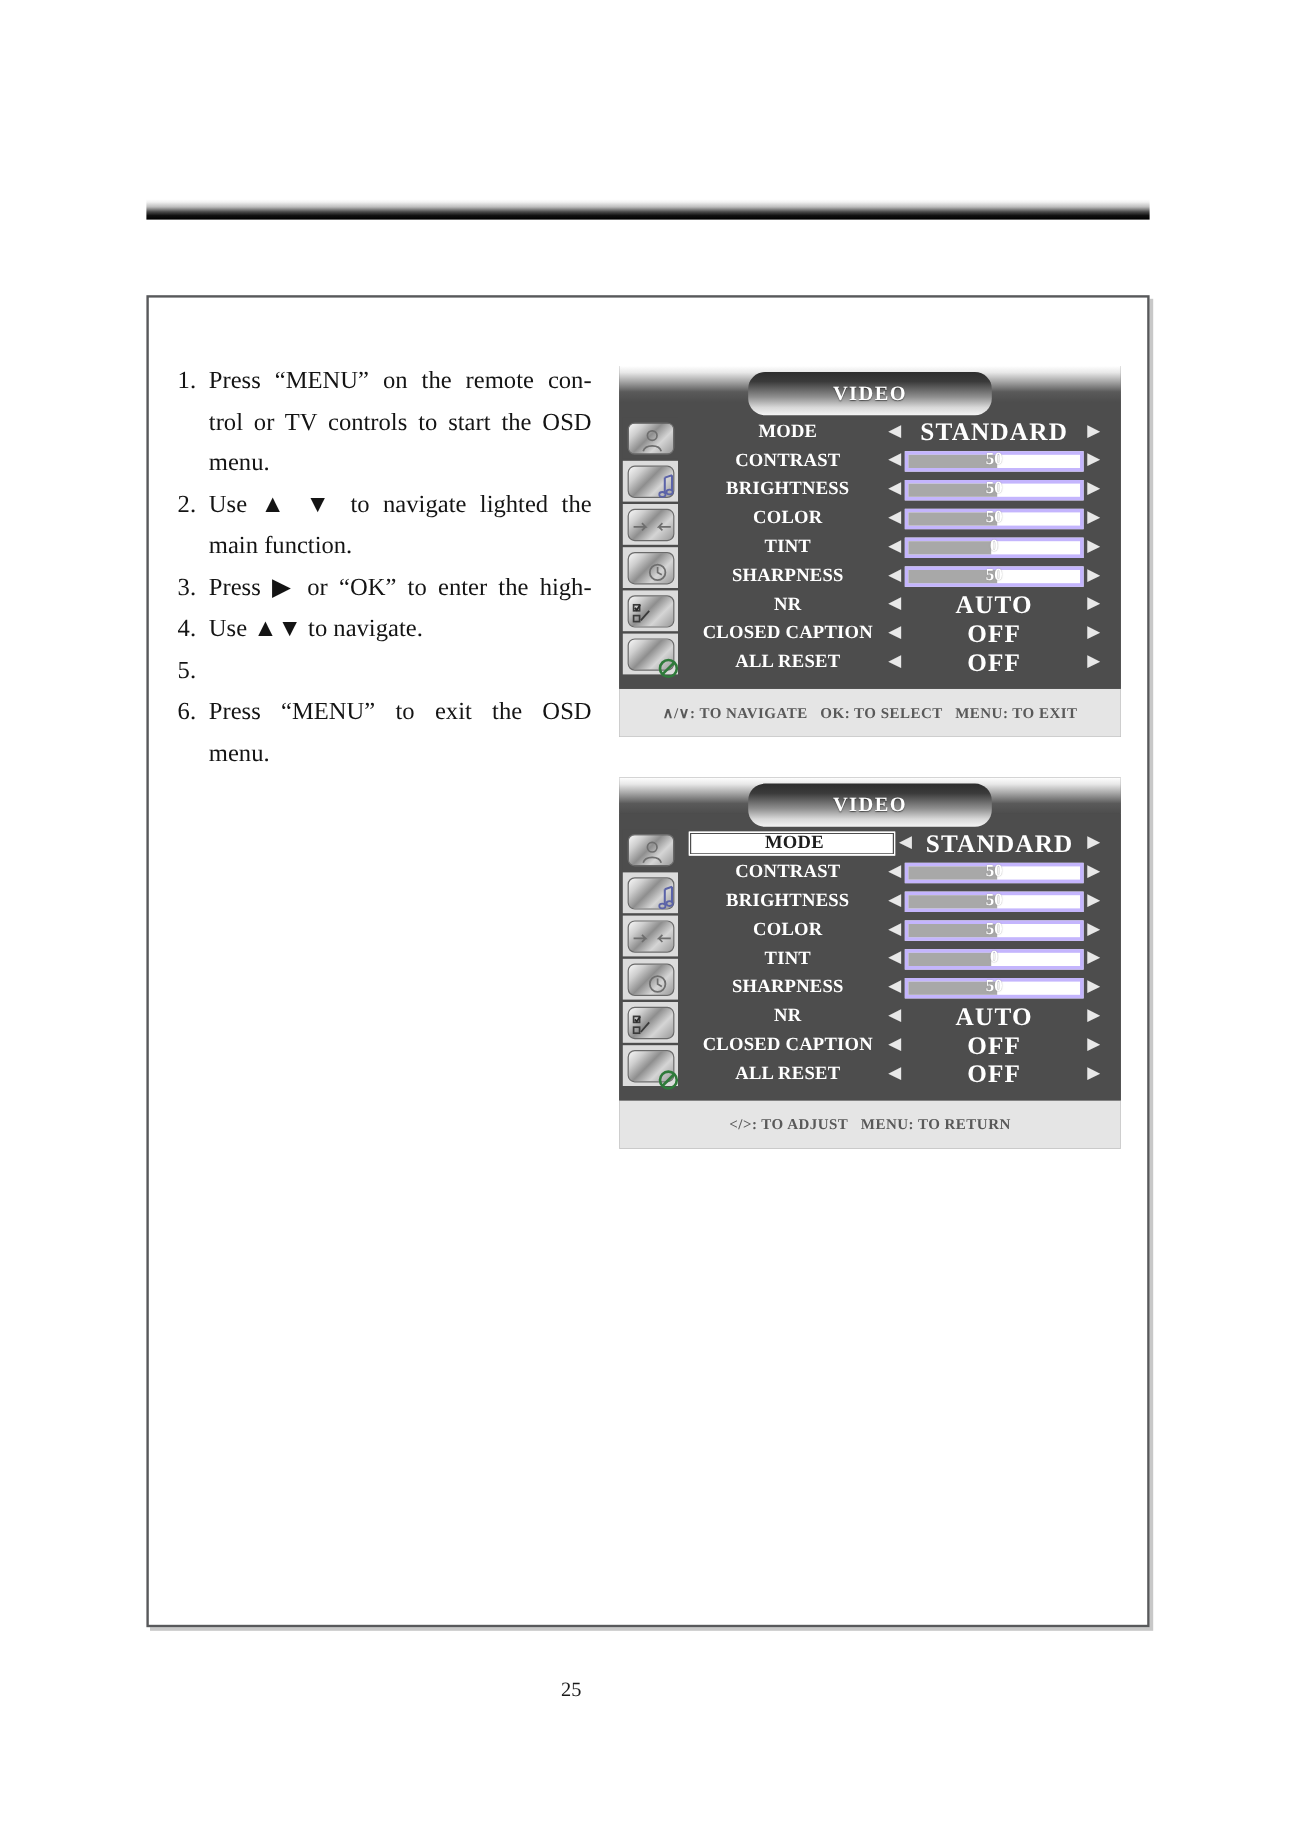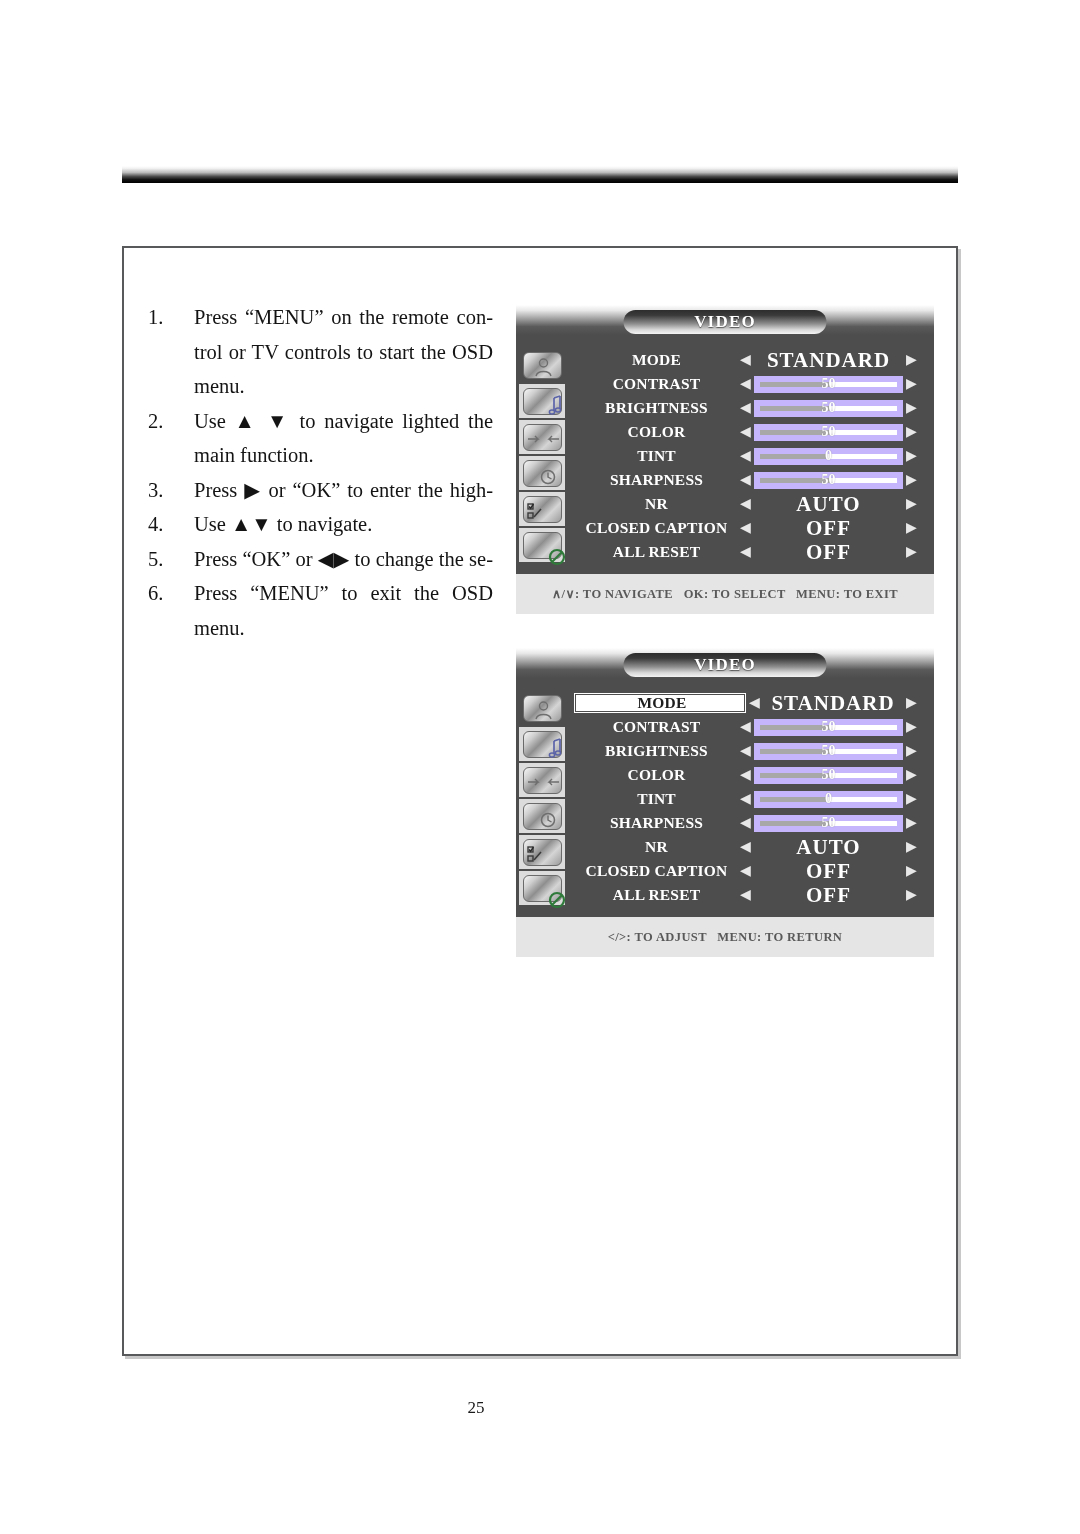--- a/index.html
+++ b/index.html
@@ -77,21 +77,20 @@
     color: #141414;
     margin-bottom: 0;
   }
   .step .num {
     width: 26px;
     flex: 0 0 26px;
     text-align: left;
   }
   .step .body {
     flex: 1 1 auto;
-    margin-left: 20px;
   }
   .step .body p {
     margin: 0;
   }
   .justify {
     text-align: justify;
     text-align-last: justify;
   }
   .nojust {
     text-align: left;
@@ -113,21 +112,21 @@
     background: linear-gradient(to bottom,
         #ffffff 0%, #e8e8e8 18%, #9a9a9a 48%,
         #5a5a5a 72%, #4d4d4d 100%);
   }
   .osd-pill {
     position: absolute;
     left: 50%;
     transform: translateX(-50%);
     top: 5px;
     width: 203px;
-    height: 24px;
+    height: 36px;
     border-radius: 14px;
     background: linear-gradient(to bottom,
         #2d2d2d 0%, #3a3a3a 22%, #8f8f8f 58%,
         #d8d8d8 82%, #f4f4f4 100%);
     display: flex;
     align-items: center;
     justify-content: center;
     z-index: 3;
   }
   .osd-pill span {
@@ -228,21 +227,21 @@
     font-size: 21px;
     font-weight: bold;
     letter-spacing: 1px;
     font-family: "Liberation Serif", serif;
   }
   .bar {
     flex: 1 1 auto;
     position: relative;
     height: 17px;
     background: #ffffff;
-    border: 6px solid #c4b5fd;
+    border: 3px solid #c4b5fd;
   }
   .bar-fill {
     position: absolute;
     left: 0; top: 0; bottom: 0;
     background: #a8a8a8;
   }
   .bar-num {
     position: absolute;
     left: 0; right: 0; top: 0; bottom: 0;
     display: flex;
@@ -321,21 +320,20 @@
     <div class="step">
       <div class="num">4.</div>
       <div class="body">
         <p class="nojust">Use ▲▼ to navigate.</p>
       </div>
     </div>
 
     <div class="step">
       <div class="num">5.</div>
       <div class="body">
-        <p class="justify">Press “OK” or  ◀▶ to change the se-</p>
       </div>
     </div>
 
     <div class="step">
       <div class="num">6.</div>
       <div class="body">
         <p class="justify">Press “MENU” to exit the OSD</p>
         <p class="nojust">menu.</p>
       </div>
     </div>

